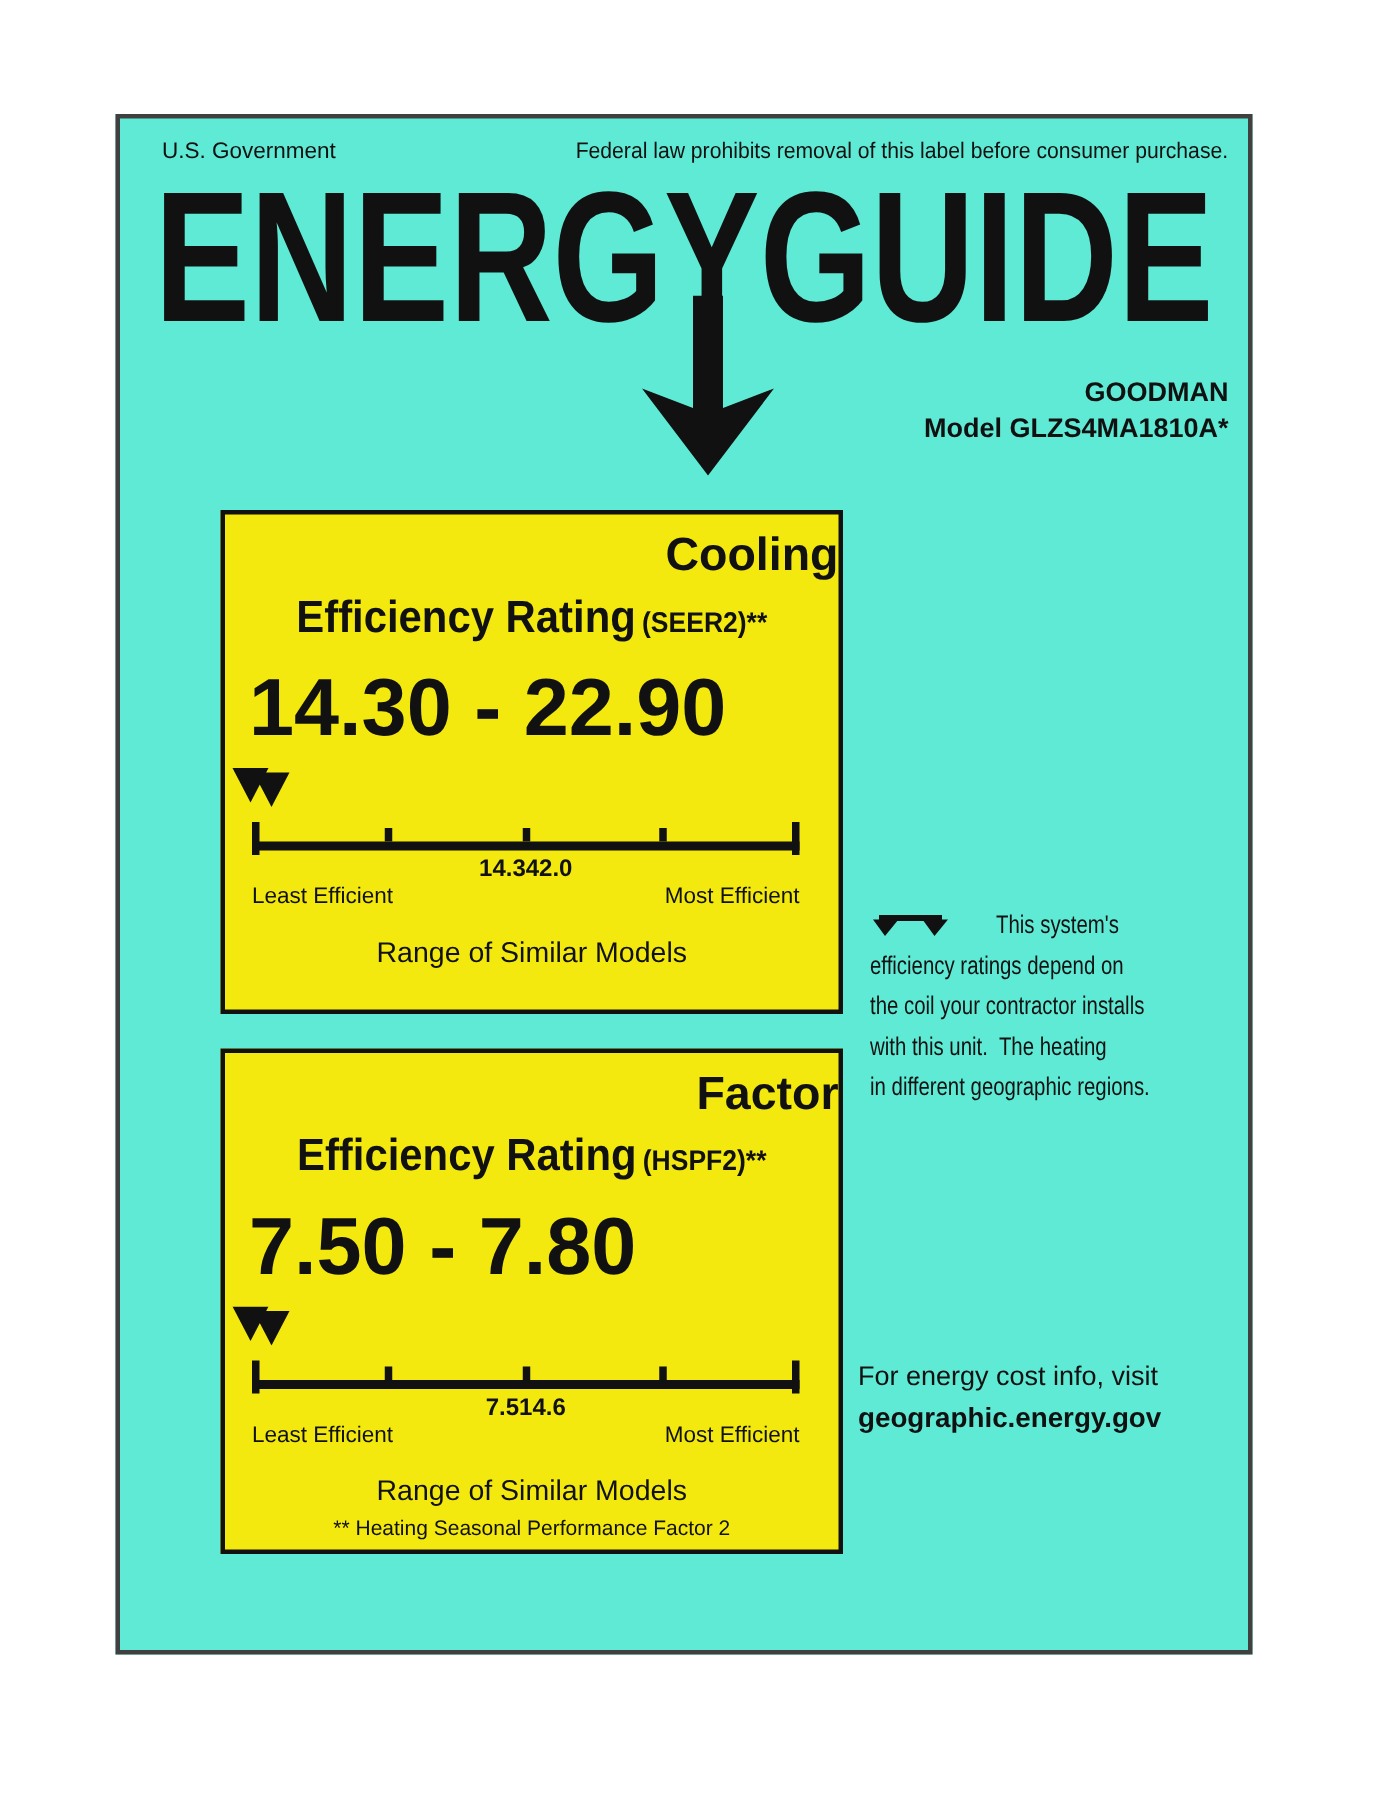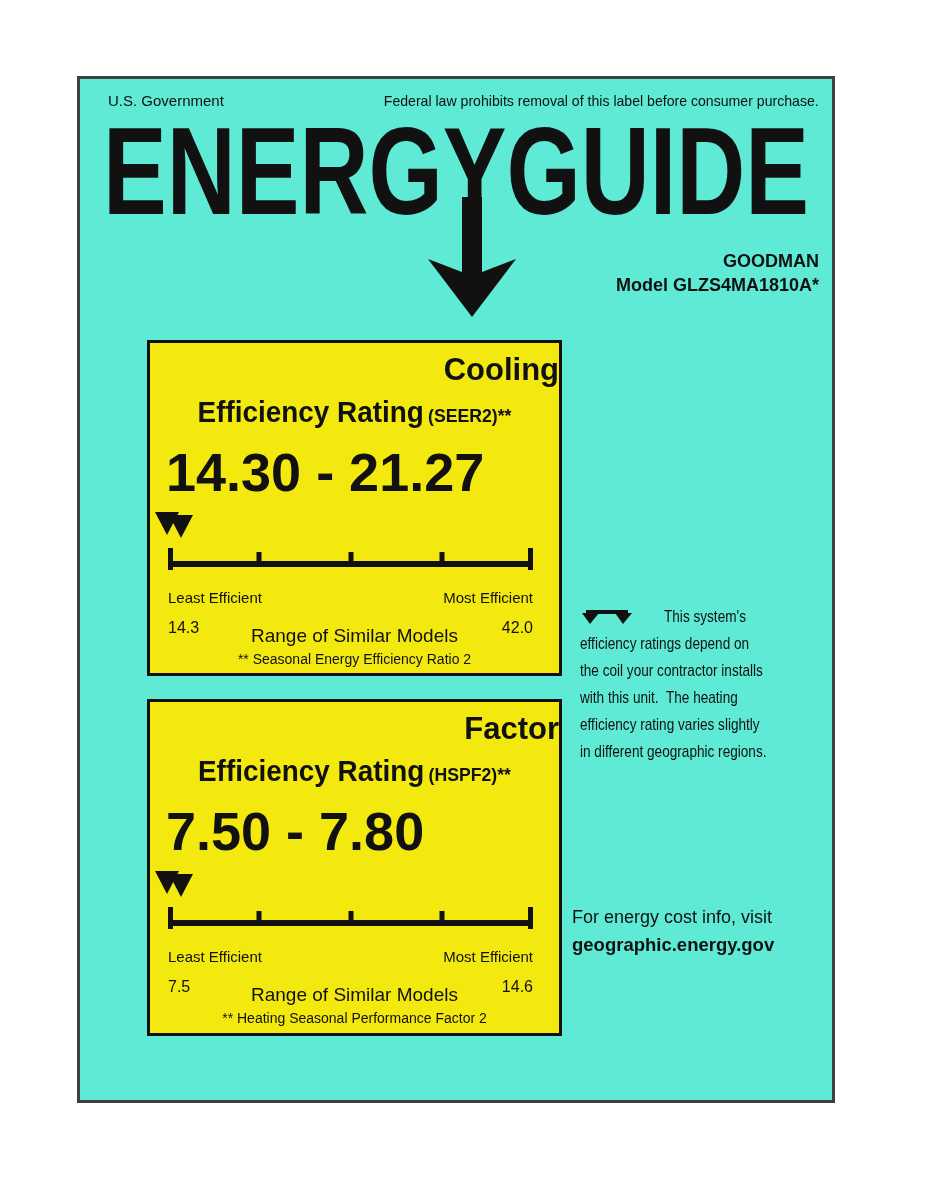--- a/index.html
+++ b/index.html
@@ -37,21 +37,21 @@
   .marker { position:absolute; left:4px; top:169px; }
 
   .scale { position:absolute; left:18px; top:205px; width:365px; height:22px; }
   .scale-bar { position:absolute; left:0; right:0; top:13px; height:6px; background:#111; }
   .scale-cap { position:absolute; top:0; width:5px; height:22px; background:#111; }
   .scale-cap.left { left:0; } .scale-cap.right { right:0; }
   .scale-tick { position:absolute; top:4px; width:5px; height:9px; background:#111; transform:translateX(-50%); }
   .scale-tick.t25 { left:25%; } .scale-tick.t50 { left:50%; } .scale-tick.t75 { left:75%; }
 
   .scale-nums { position:absolute; left:18px; top:228px; width:365px; display:flex;
-                justify-content:space-between; font-size:16px; font-weight:normal; line-height:18px;margin-top:48px; }
+                justify-content:center; font-size:16px; font-weight:bold; line-height:18px; }
   .scale-captions { position:absolute; left:18px; top:246px; width:365px; display:flex;
                     justify-content:space-between; font-size:15px; line-height:17px; }
   .range-caption { position:absolute; left:0; right:0; top:282px; text-align:center; font-size:19px; line-height:22px; }
   .box-footnote { position:absolute; left:0; right:0; top:308px; text-align:center; font-size:14px; line-height:16px; }
 
   .note-block { position:absolute; left:500px; top:524px; width:250px; }
   .note-line { position:relative; height:27px; }
   .note-line .txt { display:inline-block; font-size:17px; line-height:27px; white-space:nowrap;
                     transform:scaleX(.8); transform-origin:0 50%; }
   .note-line.first .txt { position:absolute; left:84px; top:0; }
@@ -83,21 +83,21 @@
       <div>GOODMAN</div>
       <div>Model GLZS4MA1810A*</div>
     </div>
 
     <div class="rating-box" id="cooling-box">
       <div class="box-title">Cooling</div>
       <div class="box-rating-row">
         <span class="box-rating-label">Efficiency Rating</span>
         <span class="box-rating-std"> <span>(SEER2)**</span></span>
       </div>
-      <div class="box-value">14.30 - 21.27</div>
+      <div class="box-value">14.30 - 22.90</div>
       <svg class="marker" width="40" height="26" viewBox="0 0 40 26">
         <polygon fill="#111" points="1,0 25,0 13,23"></polygon>
         <polygon fill="#111" points="15,3 39,3 27,26"></polygon>
       </svg>
       <div class="scale">
         <div class="scale-bar"></div>
         <div class="scale-cap left"></div>
         <div class="scale-cap right"></div>
         <div class="scale-tick t25"></div>
         <div class="scale-tick t50"></div>
@@ -105,21 +105,20 @@
       </div>
       <div class="scale-nums">
         <span>14.3</span>
         <span>42.0</span>
       </div>
       <div class="scale-captions">
         <span>Least Efficient</span>
         <span>Most Efficient</span>
       </div>
       <div class="range-caption">Range of Similar Models</div>
-      <div class="box-footnote">** Seasonal Energy Efficiency Ratio 2</div>
     </div>
 
     <div class="rating-box" id="heating-box">
       <div class="box-title">Factor</div>
       <div class="box-rating-row">
         <span class="box-rating-label">Efficiency Rating</span>
         <span class="box-rating-std"> <span>(HSPF2)**</span></span>
       </div>
       <div class="box-value">7.50 - 7.80</div>
       <svg class="marker" width="40" height="26" viewBox="0 0 40 26">
@@ -151,21 +150,20 @@
         <svg class="note-symbol" width="50" height="14" viewBox="0 0 50 14">
           <rect x="4" y="0" width="42" height="4" fill="#111"></rect>
           <polygon fill="#111" points="0,3 17,3 8,14"></polygon>
           <polygon fill="#111" points="33,3 50,3 41,14"></polygon>
         </svg>
         <span class="txt">This system's</span>
       </div>
       <div class="note-line"><span class="txt">efficiency ratings depend on</span></div>
       <div class="note-line"><span class="txt">the coil your contractor installs</span></div>
       <div class="note-line"><span class="txt">with this unit.&nbsp; The heating</span></div>
-      <div class="note-line"><span class="txt">efficiency rating varies slightly</span></div>
       <div class="note-line"><span class="txt">in different geographic regions.</span></div>
     </div>
 
     <div class="energy-info">
       <div class="l1">For energy cost info, visit</div>
       <div class="l2">geographic.energy.gov</div>
     </div>
 
   </div>
 </div>

